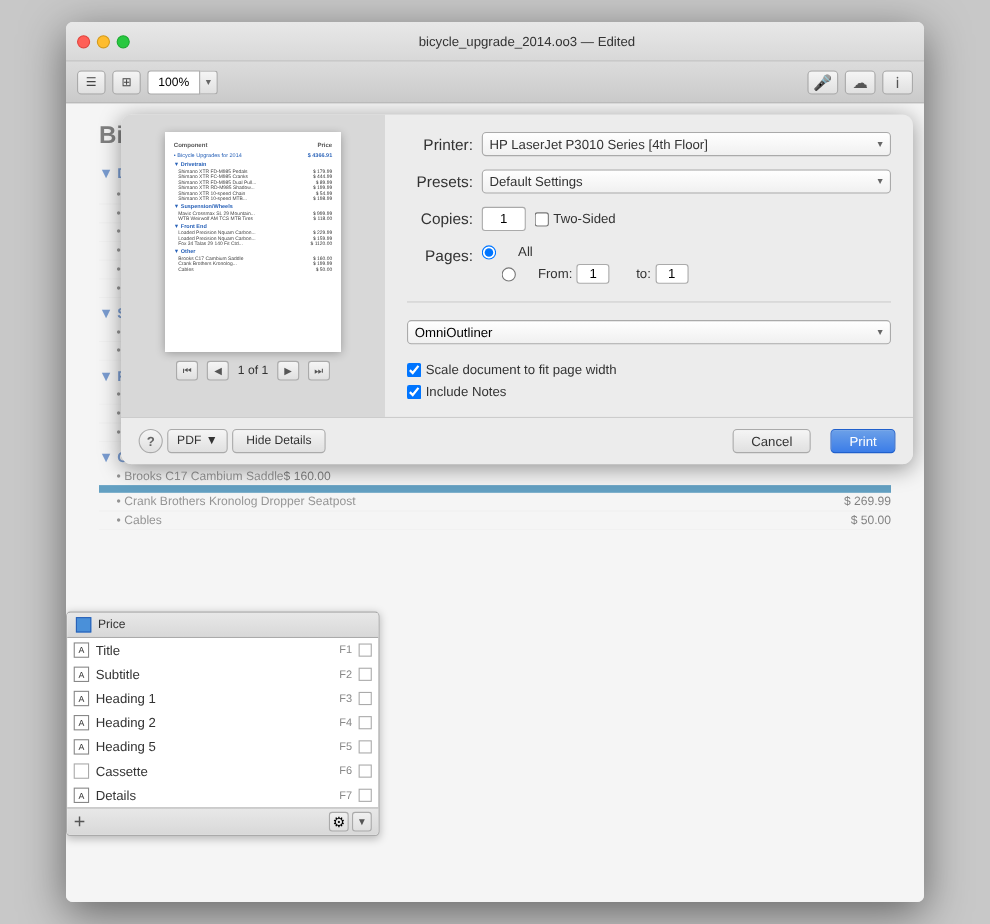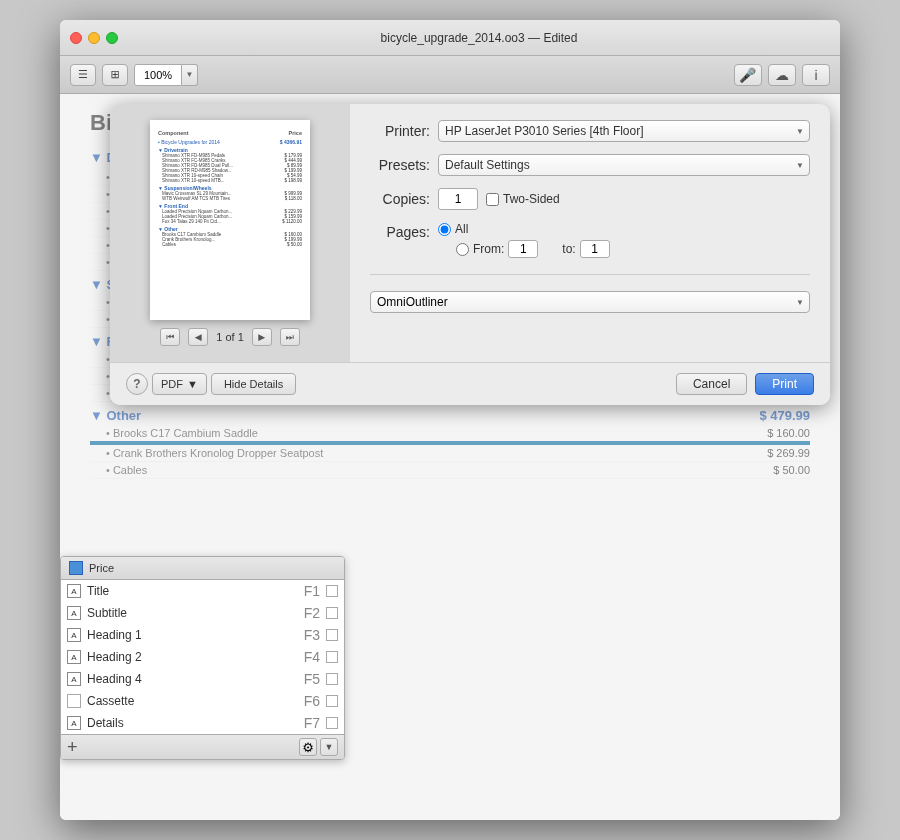--- a/index.html
+++ b/index.html
@@ -288,21 +288,21 @@
 
     .pages-options {
       display: flex;
       flex-direction: column;
       gap: 4px;
     }
 
     .radio-label {
       display: flex;
       align-items: center;
-      gap: 4px;
+      gap: 20px;
       font-size: 12px;
       color: #333;
       cursor: pointer;
     }
 
     .from-to-row {
       display: flex;
       align-items: center;
       gap: 4px;
       margin-left: 18px;
@@ -409,21 +409,21 @@
       align-items: center;
       justify-content: center;
       font-size: 11px;
       color: #333;
       padding: 0 12px;
     }
 
     .dialog-bottom-right {
       margin-left: auto;
       display: flex;
-      gap: 8px;
+      gap: 18px;
     }
 
     .cancel-btn {
       height: 22px;
       background: linear-gradient(to bottom, #f5f5f5, #e0e0e0);
       border: 1px solid #aaa;
       border-radius: 4px;
       cursor: pointer;
       display: flex;
       align-items: center;
@@ -474,21 +474,21 @@
       flex-shrink: 0;
     }
 
     .style-name {
       flex: 1;
       font-size: 12px;
       color: #333;
     }
 
     .style-shortcut {
-      font-size: 14px;
+      font-size: 10px;
       color: #888;
       width: 25px;
       text-align: right;
     }
 
     .style-checkbox {
       width: 12px;
       height: 12px;
       border: 1px solid #aaa;
       background: white;
@@ -593,21 +593,21 @@
         </div>
         <div style="display:flex; justify-content:space-between; padding:2px 0; border-bottom:1px solid #eee; font-size:11px;">
           <span style="padding-left:16px; color:#555;">• Fox 34 Talas 29 140 Fit Ctd w/trail adjust (Fork)</span>
             <span style="color:#333;">$ 1120.00</span>
         </div>
 
         <div style="display:flex; justify-content:space-between; padding: 6px 0 2px; color:#2962b8; font-weight:bold; font-size:13px;">
           <span>▼ Other</span>
             <span>$ 479.99</span>
         </div>
-        <div style="display:flex; justify-content:space-between; padding:2px 0; border-bottom:4px solid #0369a1; font-size:11px;">
+        <div style="display:flex; justify-content:flex-start; padding:2px 0; border-bottom:7px solid #0369a1; font-size:11px;">
           <span style="padding-left:16px; color:#555;">• Brooks C17 Cambium Saddle</span>
             <span style="color:#333;">$ 160.00</span>
         </div>
         <div style="display:flex; justify-content:space-between; padding:2px 0; border-bottom:1px solid #eee; font-size:11px;">
           <span style="padding-left:16px; color:#555;">• Crank Brothers Kronolog Dropper Seatpost</span>
             <span style="color:#333;">$ 269.99</span>
         </div>
         <div style="display:flex; justify-content:space-between; padding:2px 0; border-bottom:1px solid #eee; font-size:11px;">
           <span style="padding-left:16px; color:#555;">• Cables</span>
             <span style="color:#333;">$ 50.00</span>
@@ -753,20 +753,30 @@
 
           <div class="omni-select-row">
             <div class="omni-select-wrapper">
               <select>
                 <option>OmniOutliner</option>
               </select>
               <span class="select-arrow">▼</span>
             </div>
           </div>
 
+          <div class="checkbox-section">
+            <label class="checkbox-label">
+              <input type="checkbox" checked="" style="">
+              <span>Scale document to fit page width</span>
+            </label>
+            <label class="checkbox-label">
+              <input type="checkbox" checked="" style="">
+              <span>Include Notes</span>
+            </label>
+          </div>
 
         </div>
       </div>
 
       <div class="dialog-bottom">
         <div class="dialog-bottom-left">
           <div class="help-btn">?</div>
           <div class="pdf-btn">
             <span>PDF</span>
             <span>▼</span>
@@ -812,21 +822,21 @@
 
         <li class="styles-list-item">
           <div class="style-icon">A</div>
           <span class="style-name">Heading 2</span>
           <span class="style-shortcut">F4</span>
           <div class="style-checkbox"></div>
         </li>
 
         <li class="styles-list-item">
           <div class="style-icon">A</div>
-          <span class="style-name">Heading 4</span>
+          <span class="style-name">Heading 5</span>
           <span class="style-shortcut">F5</span>
           <div class="style-checkbox"></div>
         </li>
 
         <li class="styles-list-item">
           <div style="width:14px; height:14px; border: 1px solid #aaa; background:white;"></div>
           <span class="style-name">Cassette</span>
           <span class="style-shortcut">F6</span>
           <div class="style-checkbox"></div>
         </li>

